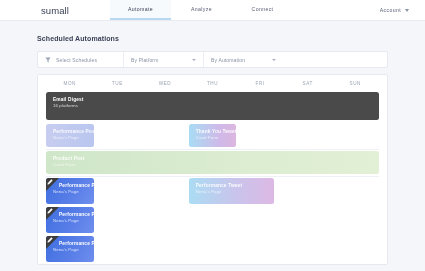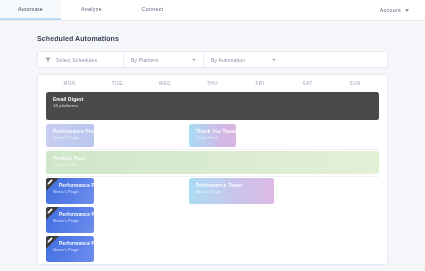--- a/index.html
+++ b/index.html
@@ -148,20 +148,23 @@
 
   .hr-line {
     position: absolute; left: 8px; right: 8px;
     height: 1px; background: #eef1f5;
   }
 </style>
 </head>
 <body>
 
 <div class="topnav">
+  <div class="logo-wrap">
+    <span class="logo">sumall</span>
+  </div>
   <div class="nav-tabs">
     <div class="nav-tab active">
       <span>Automate</span>
     </div>
     <div class="nav-tab">
       <span>Analyze</span>
     </div>
     <div class="nav-tab">
       <span>Connect</span>
     </div>

